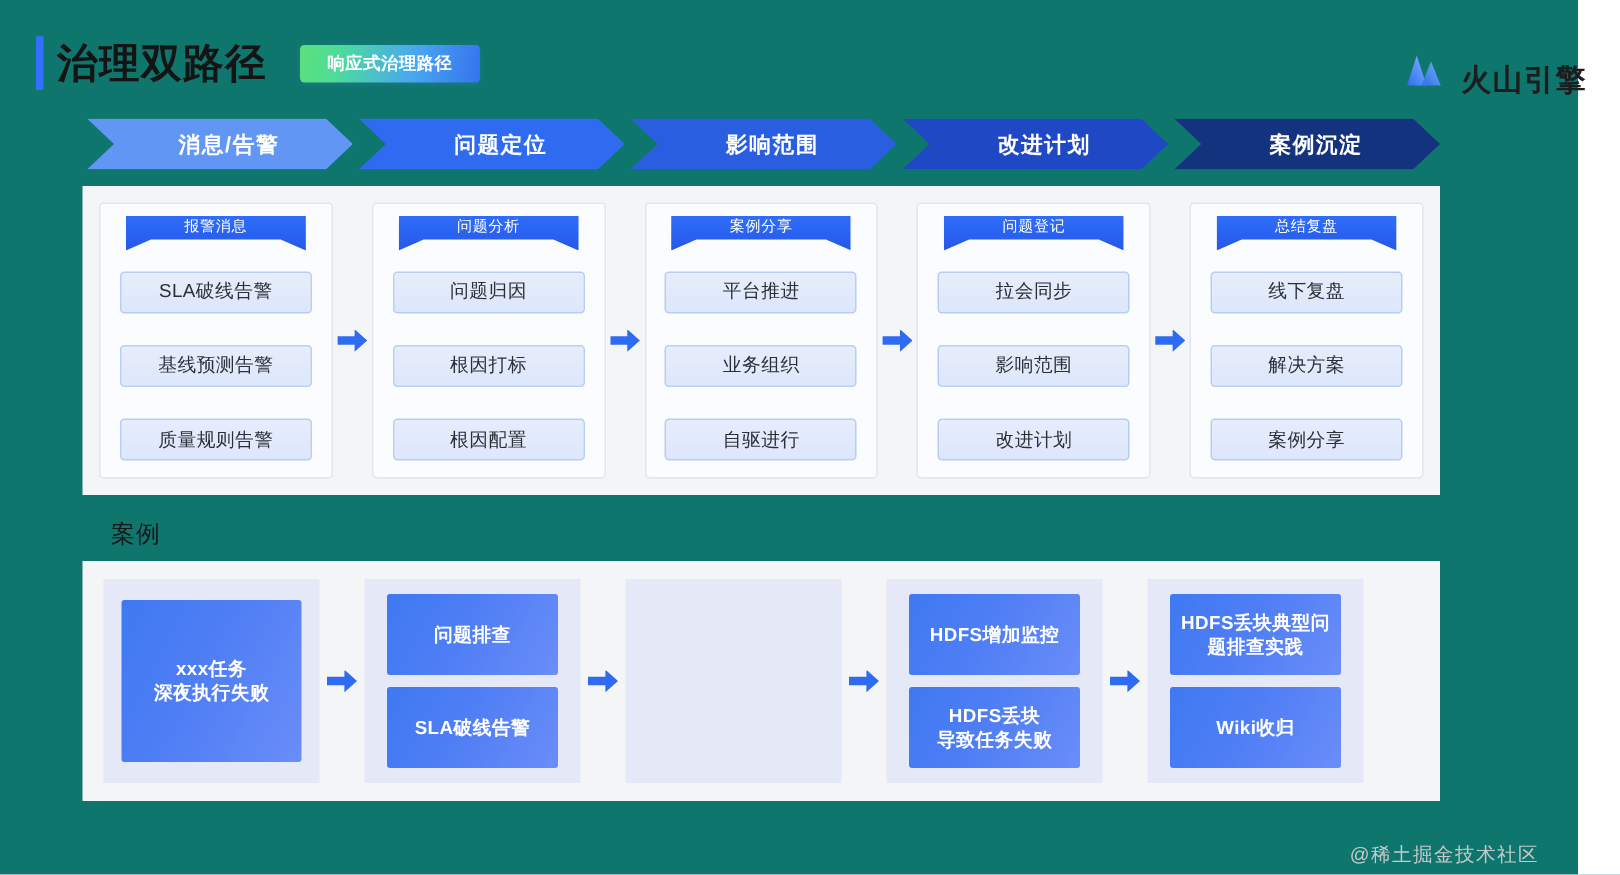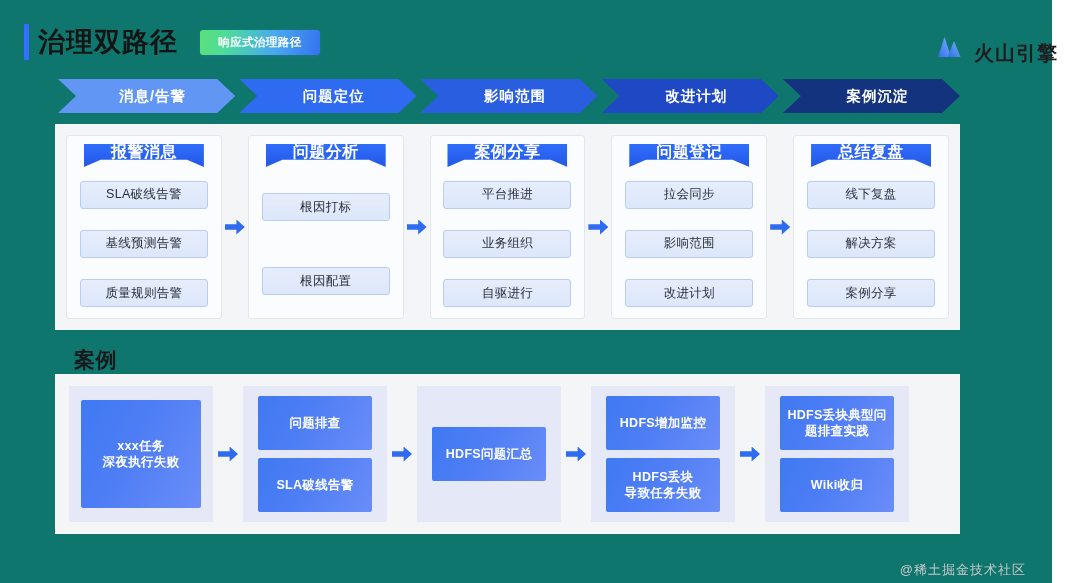--- a/index.html
+++ b/index.html
@@ -65,40 +65,40 @@
     display: flex; flex-direction: column; justify-content: space-around; align-items: center;
   }
   .card-ribbon {
     position: absolute; left: 50%; transform: translateX(-50%); top: 8px;
     width: 120px; height: 23px;
     background: linear-gradient(180deg, #2f6dfb 0%, #2558e6 100%);
     clip-path: polygon(0 0, 100% 0, 100% 100%, 86% 68%, 14% 68%, 0 100%);
     display: flex; align-items: flex-start; justify-content: center;
     box-shadow: 0 1px 3px rgba(40,90,200,.28);
   }
-  .card-ribbon span { color: #fff; font-size: 16px; font-weight: 700; letter-spacing: .5px; line-height: 16px; }
+  .card-ribbon span { color: #fff; font-size: 10px; font-weight: 400; letter-spacing: .5px; line-height: 16px; }
   .card-item {
     width: 128px; height: 28px; border-radius: 3px;
     background: linear-gradient(180deg, #e6edfc 0%, #dde7fb 100%);
     border: 1px solid #b9ccf3;
     display: flex; align-items: center; justify-content: center;
     color: #2b2f38; font-size: 12.5px; letter-spacing: .3px;
   }
   .flow-arrow {
     width: 26px; flex: 0 0 26px; display: flex; align-items: center; justify-content: center;
   }
   .arrow-glyph {
     width: 20px; height: 15px; background: #2f6bf0;
     clip-path: polygon(0 31%, 58% 31%, 58% 0, 100% 50%, 58% 100%, 58% 69%, 0 69%);
   }
 
   
   .case-title {
     position: absolute; left: 74px; top: 346px;
-    font-size: 21px; font-weight: 700; color: #17181a; letter-spacing: .5px;
+    font-size: 16px; font-weight: 400; color: #17181a; letter-spacing: .5px;
   }
   .case-panel {
     position: absolute; left: 55px; top: 374px; width: 905px; height: 160px;
     background: #f4f5f7;
   }
   .case-row {
     position: absolute; left: 0; top: 0; width: 905px; height: 160px;
     display: flex; align-items: center; padding: 0 14px;
   }
   .case-col {
@@ -175,20 +175,21 @@
           <div class="card-item">基线预测告警</div>
           <div class="card-item">质量规则告警</div>
         </div>
         <div class="flow-arrow">
           <div class="arrow-glyph" style="background: rgb(47, 107, 240);"></div>
         </div>
         <div class="flow-card">
           <div class="card-ribbon">
             <span>问题分析</span>
           </div>
+          <div class="card-item">问题归因</div>
           <div class="card-item">根因打标</div>
           <div class="card-item">根因配置</div>
         </div>
         <div class="flow-arrow">
           <div class="arrow-glyph" style="background: rgb(47, 107, 240);"></div>
         </div>
         <div class="flow-card">
           <div class="card-ribbon">
             <span>案例分享</span>
           </div>
@@ -231,21 +232,20 @@
           <div class="arrow-glyph" style="background: rgb(47, 107, 240);"></div>
         </div>
         <div class="case-col">
           <div class="case-block">问题排查</div>
           <div class="case-block">SLA破线告警</div>
         </div>
         <div class="case-arrow">
           <div class="arrow-glyph" style="background: rgb(47, 107, 240);"></div>
         </div>
         <div class="case-col">
-          <div class="case-block">HDFS问题汇总</div>
         </div>
         <div class="case-arrow">
           <div class="arrow-glyph" style="background: rgb(47, 107, 240);"></div>
         </div>
         <div class="case-col">
           <div class="case-block">HDFS增加监控</div>
           <div class="case-block">HDFS丢块<br>导致任务失败</div>
         </div>
         <div class="case-arrow">
           <div class="arrow-glyph" style="background: rgb(47, 107, 240);"></div>

